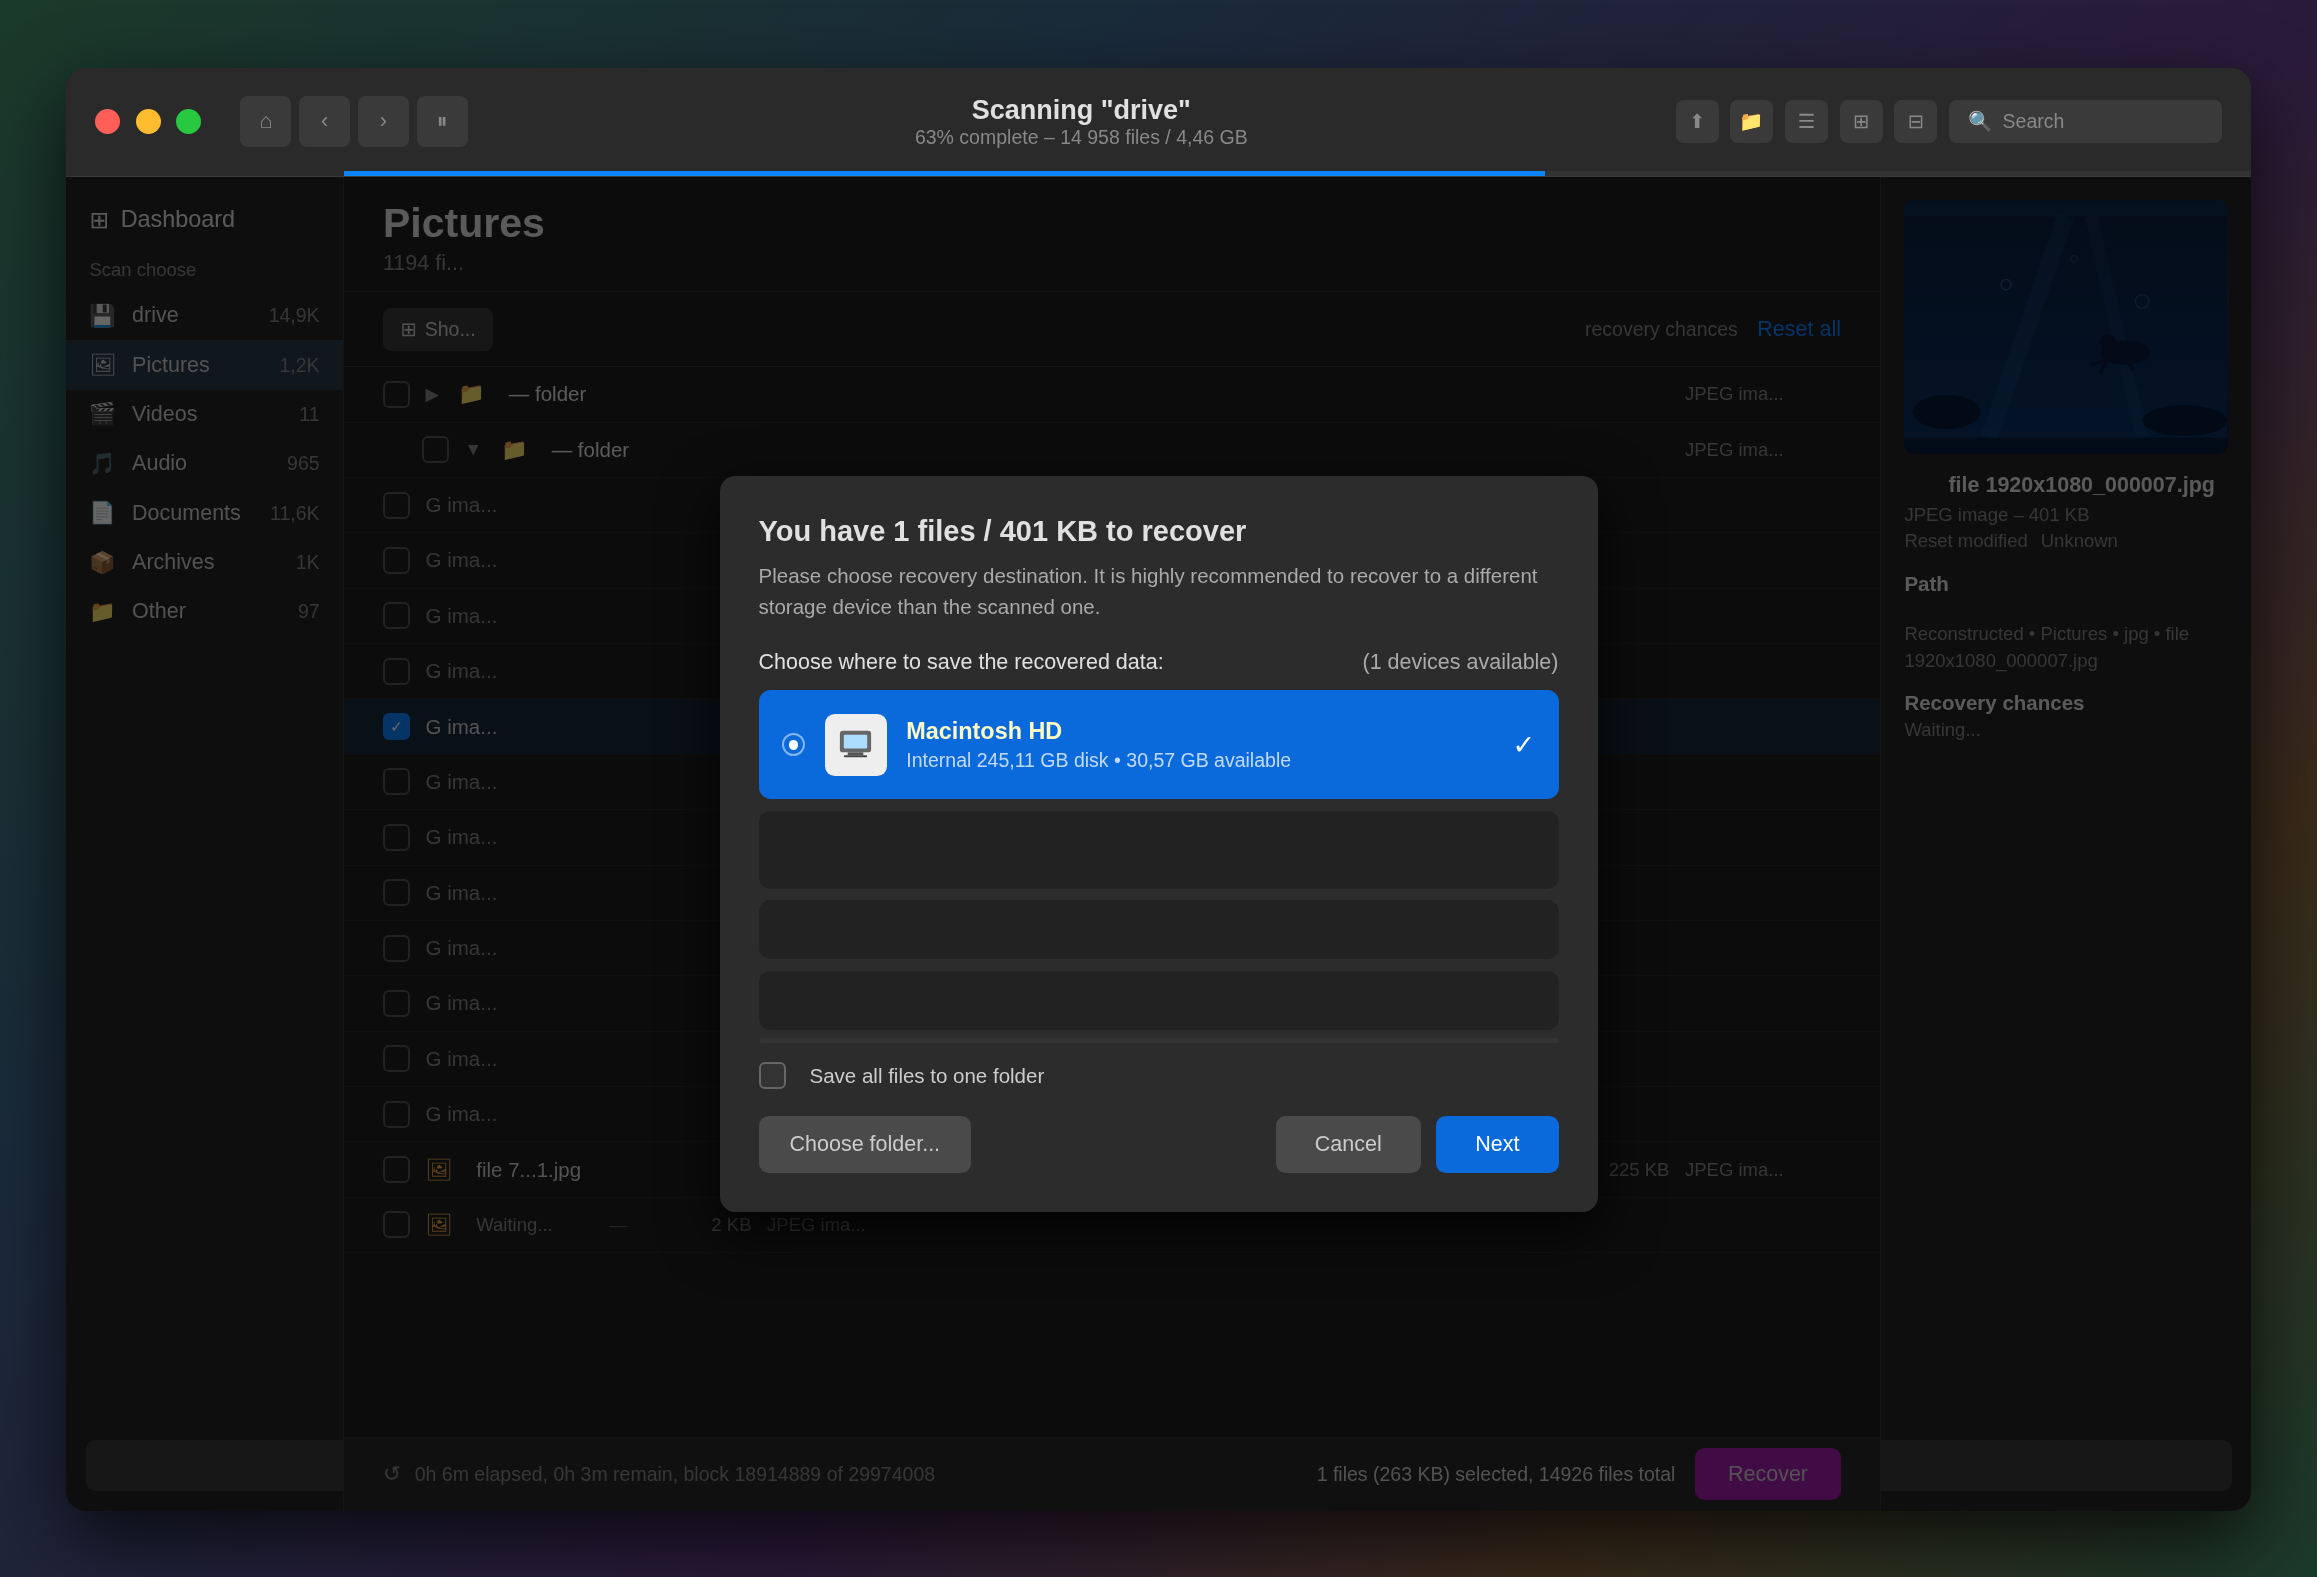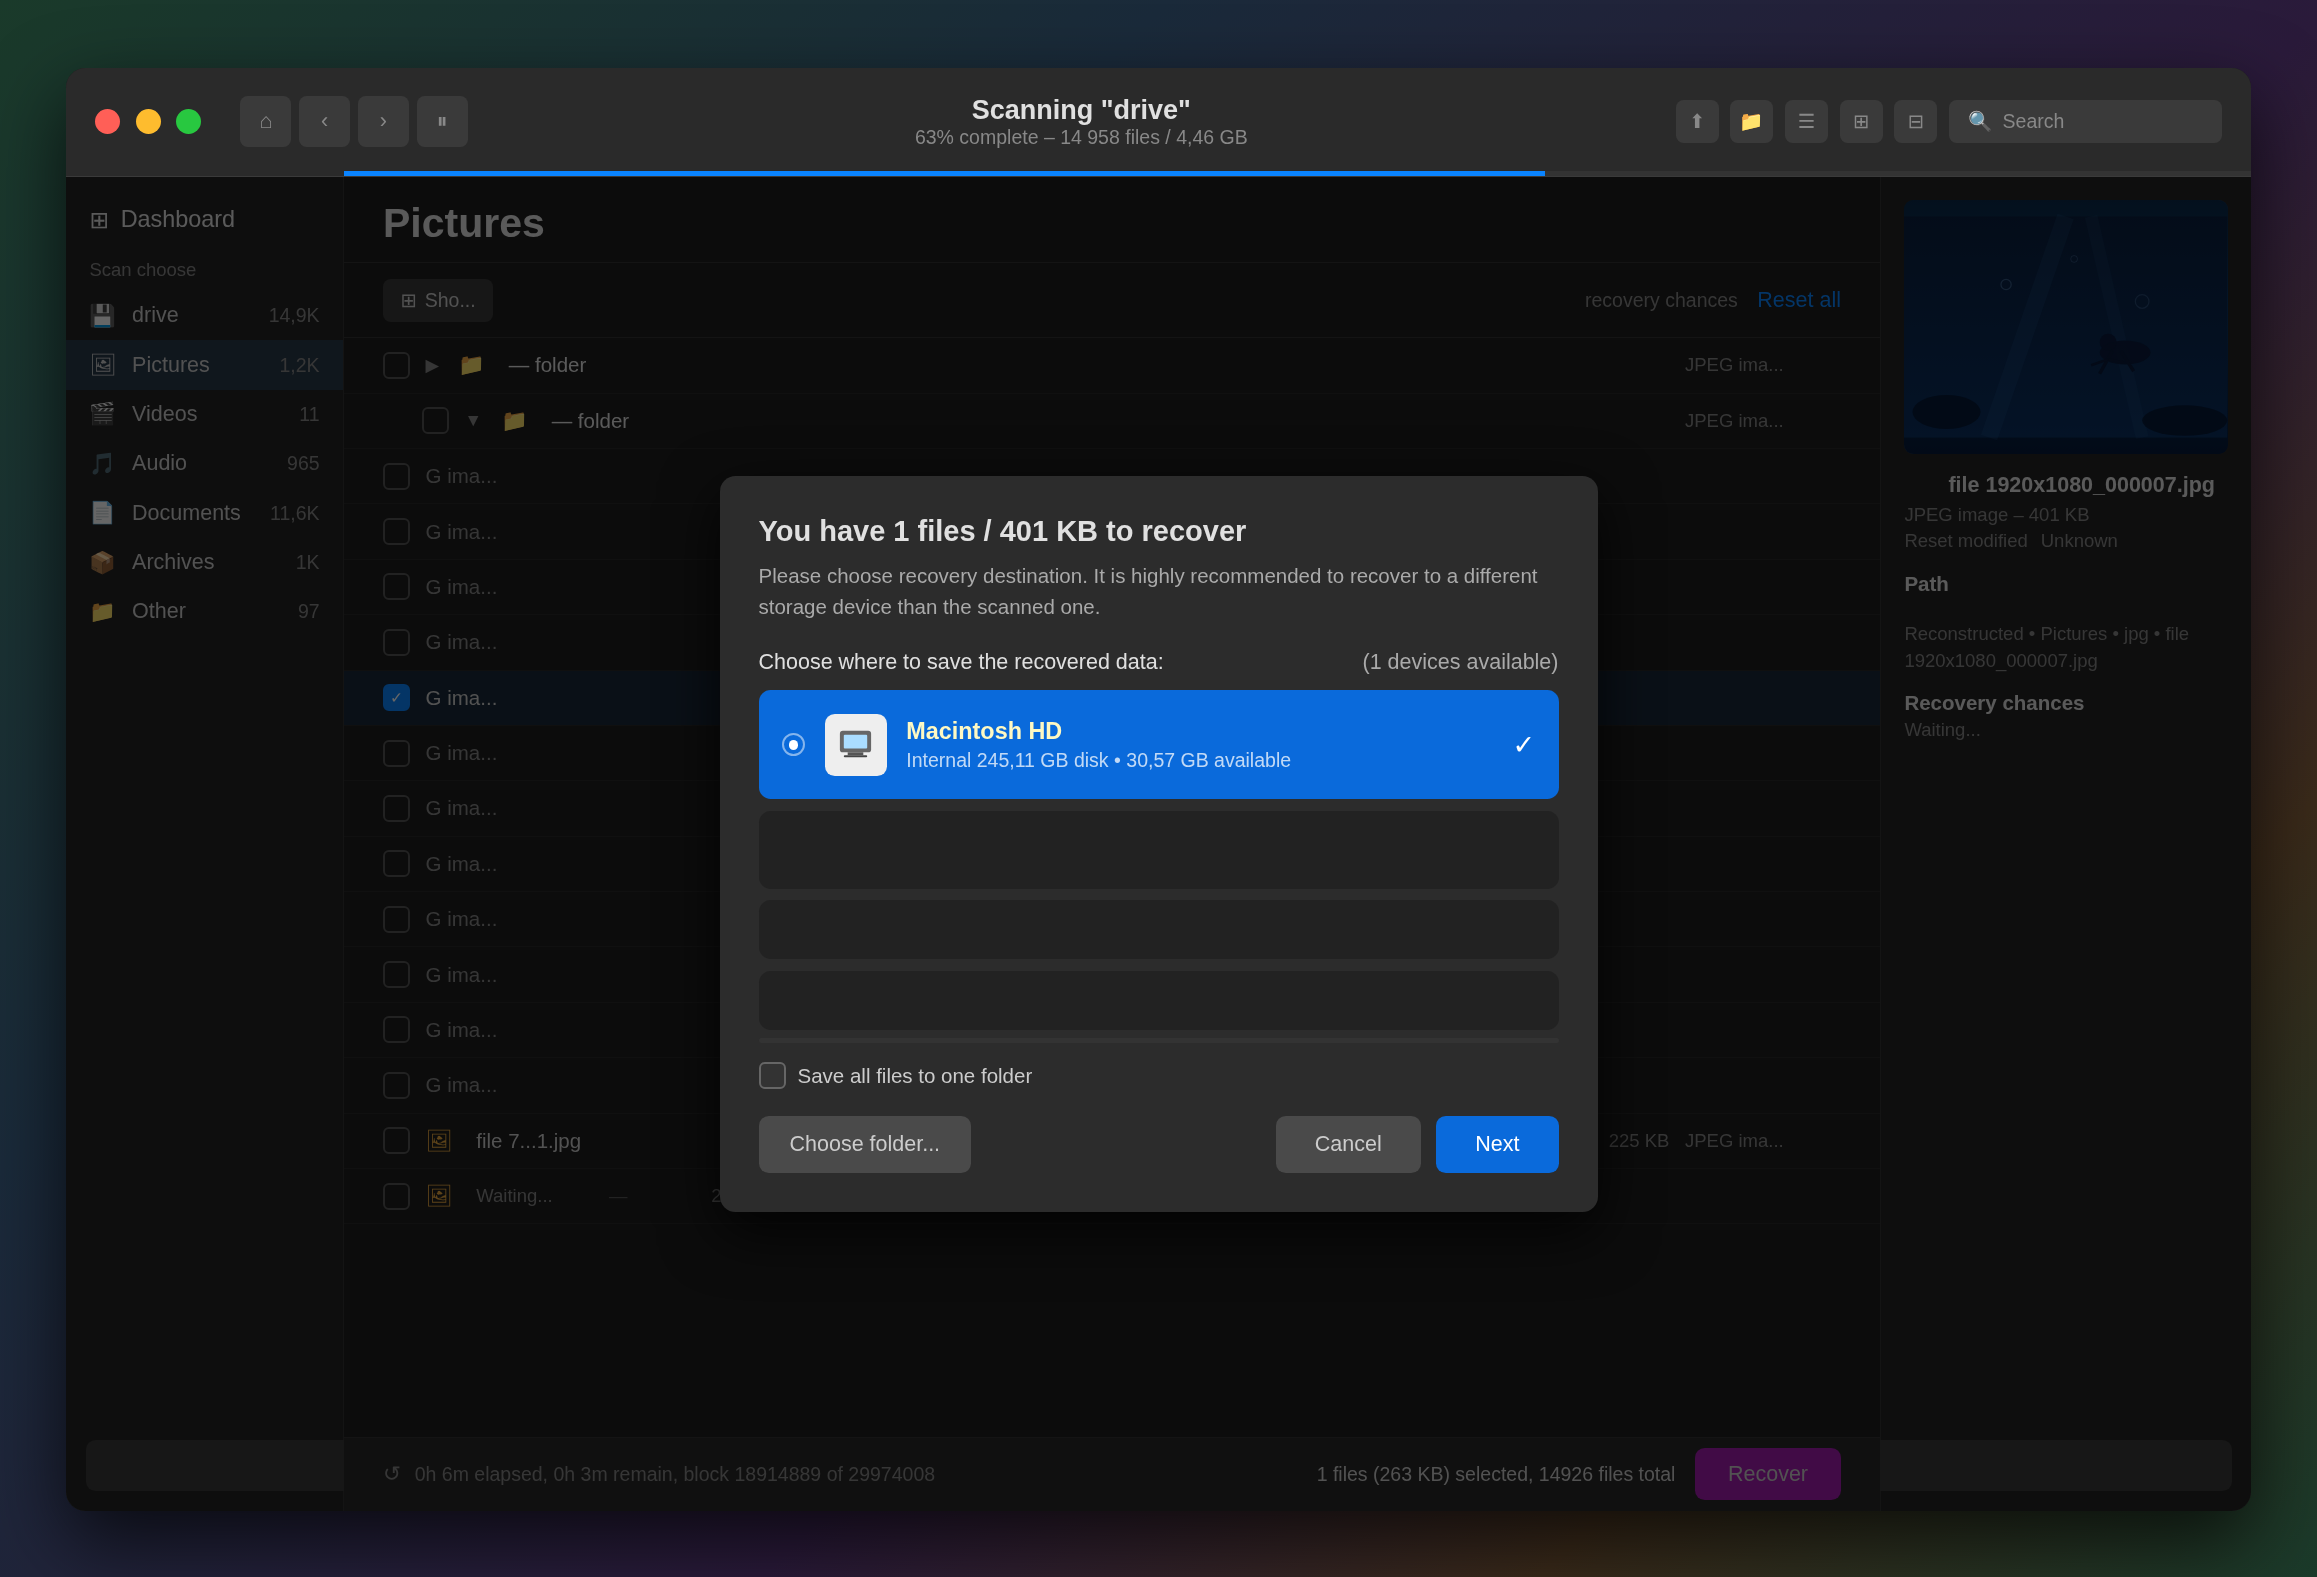--- a/index.html
+++ b/index.html
@@ -388,21 +388,21 @@
     .modal-progress-area {
       background: #333;
       border-radius: 3.9px;
       height: 7.8px;
       margin-bottom: 23.4px;
     }
 
     .modal-checkbox-row {
       display: flex;
       align-items: center;
-      gap: 12px;
+      gap: 24px;
       margin-bottom: 27px;
     }
     .modal-checkbox {
       width: 27px;
       height: 27px;
       border: 2px solid #666;
       border-radius: 5.9px;
       background: #333;
     }
     .modal-checkbox-label { color: #ccc; font-size: 20.5px; }
@@ -542,20 +542,21 @@
 
       <div style="position:absolute; bottom:19.5px; left:19.5px; right:19.5px;">
         <div class="show-finder-btn">Show in Finder</div>
       </div>
     </div>
 
     <div class="content-area">
 
       <div class="content-header">
         <div class="content-title">Pictures</div>
+        <div class="content-subtitle">1194 fi...</div>
       </div>
 
       <div class="content-toolbar">
         <div class="show-btn">
           <span>⊞</span>
           <span>Sho...</span>
         </div>
         <div class="toolbar-spacer"></div>
         <span class="recovery-chances-label">recovery chances</span>
         <span class="reset-all-btn">Reset all</span>

